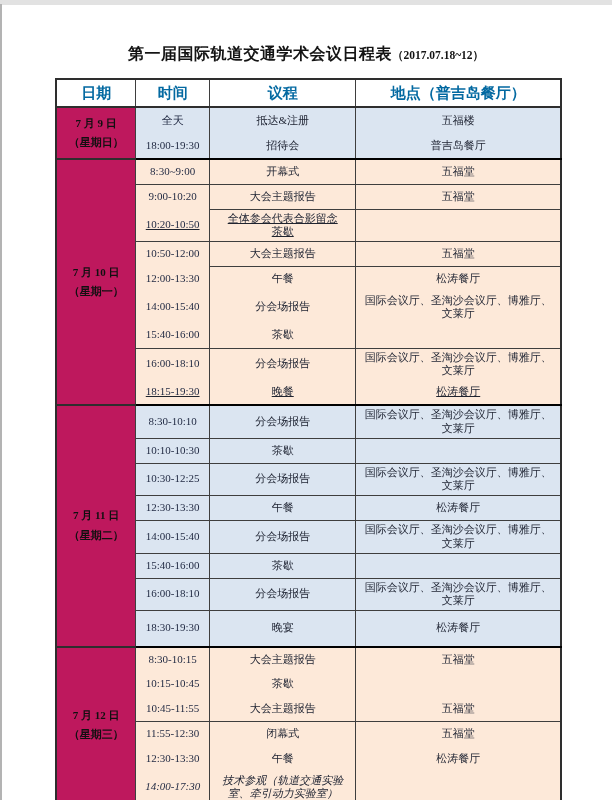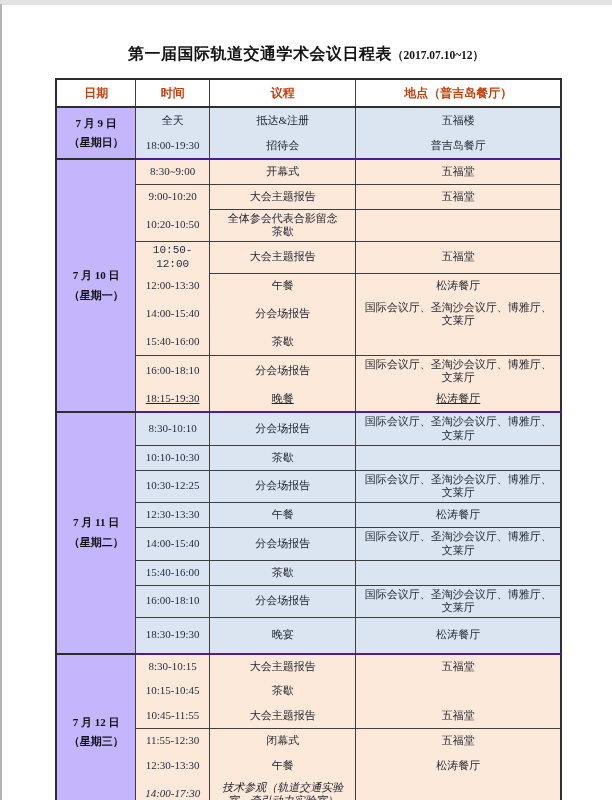--- a/index.html
+++ b/index.html
@@ -23,43 +23,43 @@
     border-collapse:collapse; table-layout:fixed;
     border:2px solid #2e2e2e;
   }
   .schedule th, .schedule td {
     padding:2px 4px; text-align:center; vertical-align:middle;
     font-size:11px; line-height:1.25; overflow:hidden;
   }
   .schedule th + th, .schedule td + td,
   .schedule td.first-after-date { border-left:1px solid #3e3e3e; }
   .schedule thead th {
-    font-weight:bold; font-size:12px; color:#c2410c; height:22px;
+    font-weight:bold; font-size:15px; color:#0369a1; height:22px;
     border-bottom:2px solid #2e2e2e; background:#fff;
   }
   .tone-blue  { background:var(--blue-fill,#dbe5f1); }
   .tone-peach { background:var(--peach-fill,#fde9d9); }
   .div-b { border-bottom:1px solid #3e3e3e; }
-  tr.day-end td { border-bottom:2px solid #4c1d95; }
+  tr.day-end td { border-bottom:2px solid #000000; }
   .date-cell {
-    background:#c4b5fd; font-weight:bold; font-size:12px; color:#101010;
+    background:#be185d; font-weight:bold; font-size:12px; color:#101010;
     border-bottom:2px solid #2e2e2e;
   }
   .date-cell div { margin:4px 0; line-height:1.4; }
   .time-cell  { font-size:10.5px; color:#1e2740; }
   .agenda-cell, .venue-cell { white-space:pre-line; color:#1c2130; }
 </style>
 </head>
 <body>
 
 <div class="page">
   <div class="edge-top"></div>
   <div class="edge-left"></div>
 
-  <h1 class="title"><span>第一届国际轨道交通学术会议日程表</span><span class="suffix">（2017.07.10~12）</span></h1>
+  <h1 class="title"><span>第一届国际轨道交通学术会议日程表</span><span class="suffix">（2017.07.18~12）</span></h1>
 
   <table class="schedule">
     <colgroup>
       <col style="width:15.8%">
       <col style="width:14.6%">
       <col style="width:29.0%">
       <col style="width:40.6%">
     </colgroup>
     <thead>
       <tr id="header-row">
@@ -91,27 +91,27 @@
           </td>
           <td class="time-cell tone-peach div-b">8:30~9:00</td>
           <td class="agenda-cell tone-peach div-b">开幕式</td>
           <td class="venue-cell tone-peach div-b">五福堂</td>
         </tr>
         <tr style="height: 25px; margin-top: 14px;">
           <td class="time-cell tone-peach first-after-date">9:00-10:20</td>
           <td class="agenda-cell tone-peach div-b">大会主题报告</td>
           <td class="venue-cell tone-peach div-b">五福堂</td>
         </tr>
-        <tr style="height: 25px;">
+        <tr style="height: 25px; text-decoration: underline;">
           <td class="time-cell tone-peach div-b first-after-date">10:20-10:50</td>
           <td class="agenda-cell tone-peach div-b">全体参会代表合影留念
 茶歇</td>
           <td class="venue-cell tone-peach div-b"></td>
         </tr>
-        <tr style="height: 25px; font-family: Liberation Mono, monospace;">
+        <tr style="height: 25px;">
           <td class="time-cell tone-peach first-after-date">10:50-12:00</td>
           <td class="agenda-cell tone-peach div-b">大会主题报告</td>
           <td class="venue-cell tone-peach div-b">五福堂</td>
         </tr>
         <tr style="height: 25px;">
           <td class="time-cell tone-peach first-after-date">12:00-13:30</td>
           <td class="agenda-cell tone-peach">午餐</td>
           <td class="venue-cell tone-peach">松涛餐厅</td>
         </tr>
         <tr style="height: 25px;">

